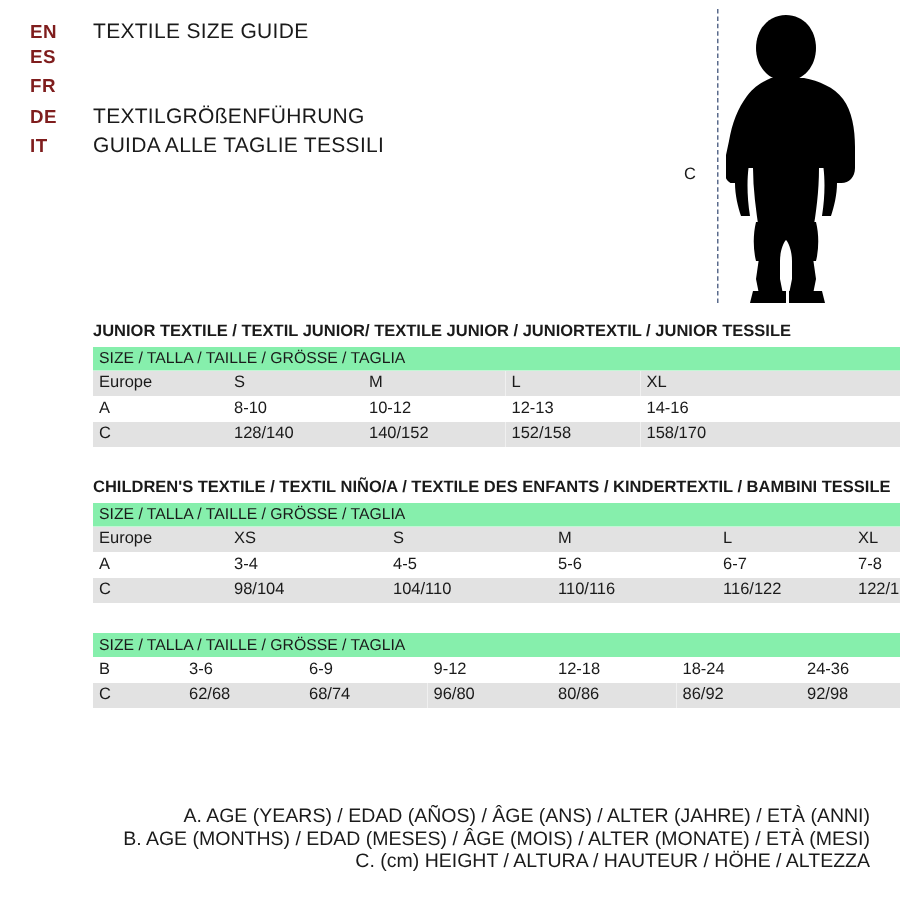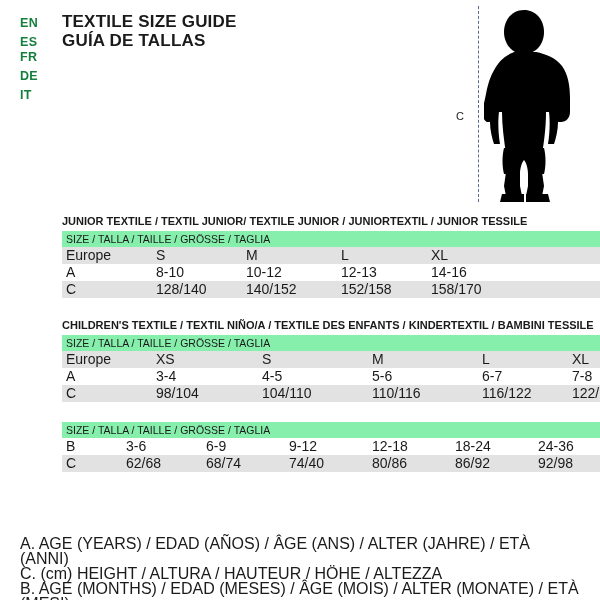--- a/index.html
+++ b/index.html
@@ -30,25 +30,25 @@
   .header-row {
     display: flex;
     align-items: baseline;
     height: 19px;
   }
   .lang-code {
     width: 42px;
     font-size: 12.5px;
     font-weight: bold;
     letter-spacing: 0.3px;
-    color: #15803d;
+    color: #7f1d1d;
   }
   .lang-title {
-    font-size: 17px;
-    font-weight: bold;
+    font-size: 14px;
+    font-weight: normal;
     letter-spacing: 0.2px;
     color: #1a1a1a;
   }
 
   
   .figure-area {
     position: absolute;
     left: 440px;
     top: 4px;
     width: 150px;
@@ -88,21 +88,21 @@
     color: #1a1a1a;
     line-height: 14px;
     margin-bottom: 3px;
   }
   table.sizes {
     border-collapse: collapse;
     width: 560px;
     table-layout: fixed;
   }
   table.sizes td, table.sizes th {
-    font-size: 14px;
+    font-size: 11px;
     font-weight: normal;
     text-align: left;
     padding: 0 0 0 4px;
     height: 17px;
     line-height: 17px;
     color: #1a1a1a;
     border: none;
     white-space: nowrap;
     overflow: hidden;
   }
@@ -120,47 +120,49 @@
   }
 
   
   .footnotes {
     position: absolute;
     left: 20px;
     top: 536px;
     width: 560px;
   }
   .footnote {
-    font-size: 16px;
+    font-size: 13px;
     line-height: 15px;
     color: #1a1a1a;
+    text-align: right;
   }
 </style>
 </head>
 <body>
 
 <div class="page">
 
   <div class="header">
     <div class="header-row">
       <div class="lang-code">EN</div>
       <div class="lang-title">TEXTILE SIZE GUIDE</div>
     </div>
     <div class="header-row">
       <div class="lang-code">ES</div>
-      <div class="lang-title">GUÍA DE TALLAS</div>
     </div>
     <div class="header-row">
       <div class="lang-code">FR</div>
     </div>
     <div class="header-row">
       <div class="lang-code">DE</div>
+      <div class="lang-title">TEXTILGRÖßENFÜHRUNG</div>
     </div>
     <div class="header-row">
       <div class="lang-code">IT</div>
+      <div class="lang-title">GUIDA ALLE TAGLIE TESSILI</div>
     </div>
   </div>
 
   <div class="figure-area">
     <div class="dashline"></div>
     <div class="c-label">C</div>
     <svg class="silhouette" width="106" height="196" viewBox="0 0 106 196">
       <g fill="#000000">
 
         <path d="M40 2 C28 2 20 12 20 24 C20 36 28 46 40 46 C52 46 60 36 60 24 C60 12 52 2 40 2 Z"></path>
@@ -295,28 +297,28 @@
           <td>6-9</td>
           <td>9-12</td>
           <td>12-18</td>
           <td>18-24</td>
           <td>24-36</td>
         </tr>
         <tr class="shade">
           <td>C</td>
           <td>62/68</td>
           <td>68/74</td>
-          <td>74/40</td>
+          <td>96/80</td>
           <td>80/86</td>
           <td>86/92</td>
           <td>92/98</td>
         </tr>
       </tbody>
     </table>
   </div>
 
   <div class="footnotes">
     <div class="footnote">A. AGE (YEARS) / EDAD (AÑOS) / ÂGE (ANS) / ALTER (JAHRE) / ETÀ (ANNI)</div>
+    <div class="footnote">B. AGE (MONTHS) / EDAD (MESES) / ÂGE (MOIS) / ALTER (MONATE) / ETÀ (MESI)</div>
     <div class="footnote">C. (cm) HEIGHT / ALTURA / HAUTEUR / HÖHE / ALTEZZA</div>
-    <div class="footnote">B. AGE (MONTHS) / EDAD (MESES) / ÂGE (MOIS) / ALTER (MONATE) / ETÀ (MESI)</div>
   </div>
 
 </div>
 
 </body></html>

